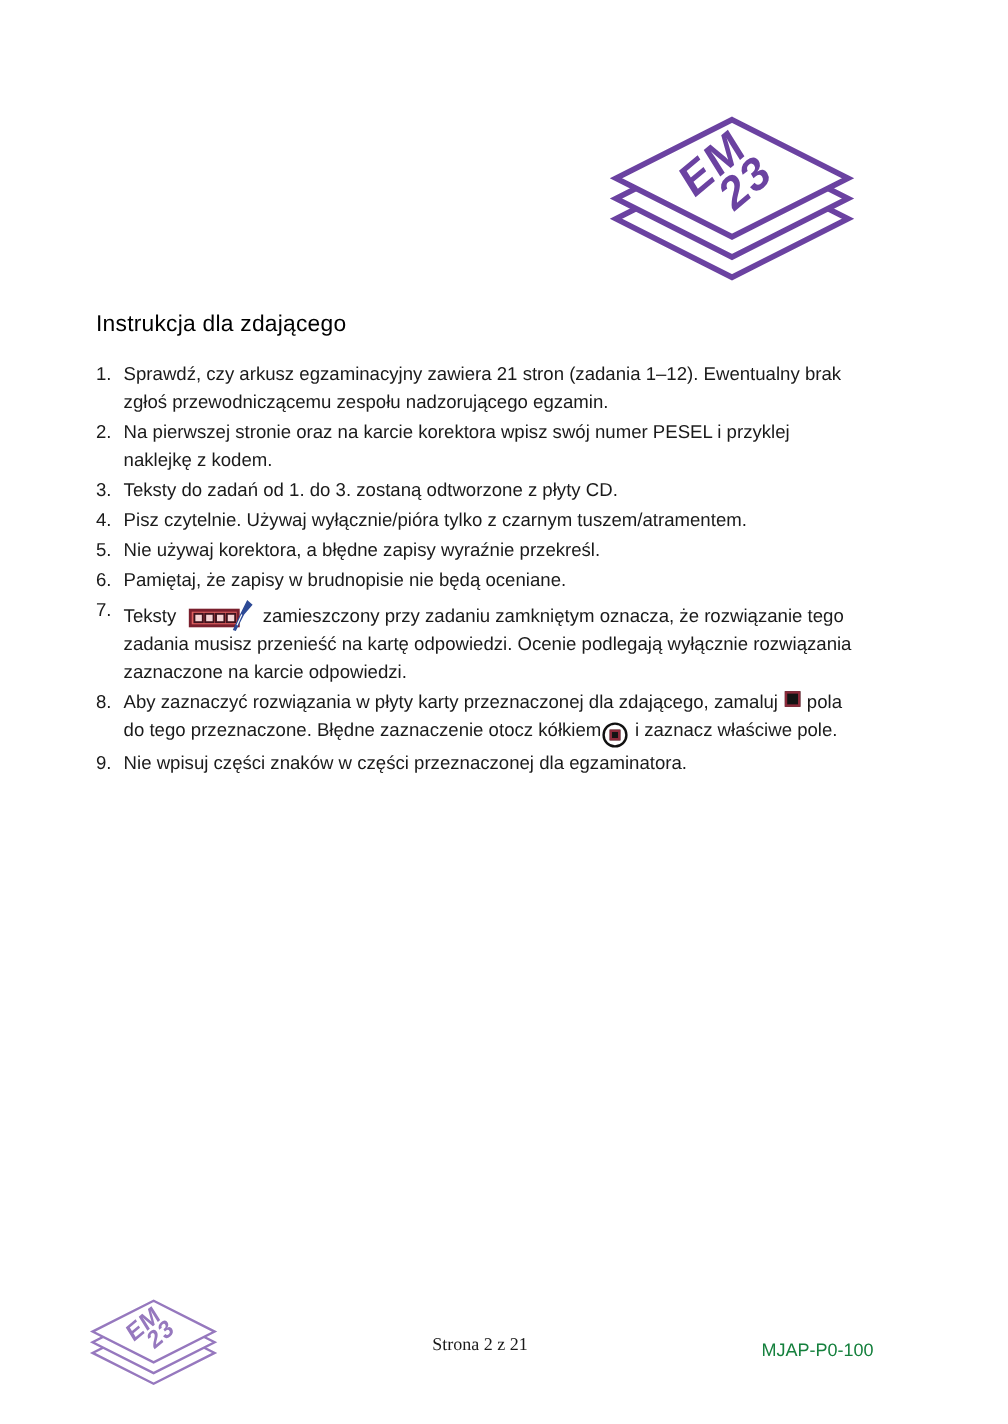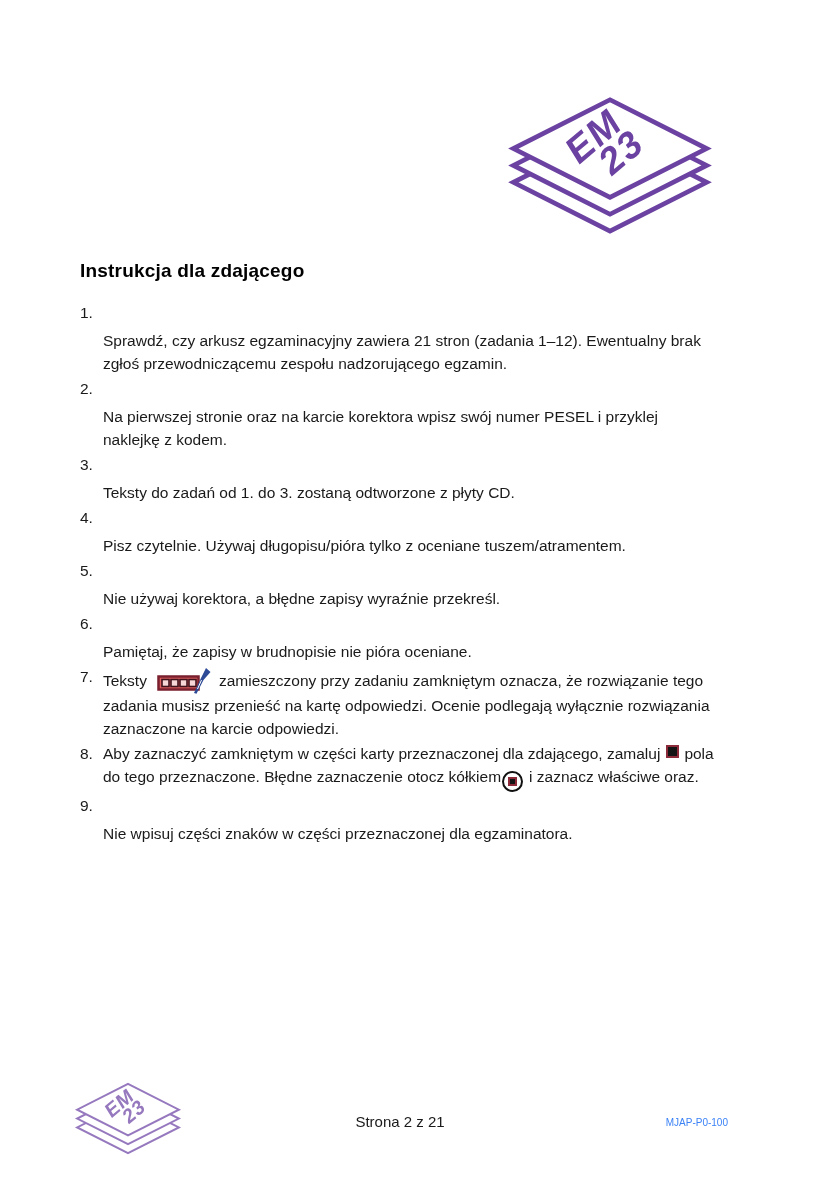--- a/index.html
+++ b/index.html
@@ -18,34 +18,34 @@
     width: 214px; height: 152px;
   }
   .logo-footer {
     position: absolute; left: 72px; top: 1082px;
     width: 112px; height: 80px;
   }
 
   
   .heading {
     position: absolute; left: 80px; top: 260px;
-    font-size: 19px; font-weight: bold; color: #000;
+    font-size: 19px; font-weight: normal; color: #000;
     letter-spacing: 0.2px;
   }
 
   
   .list {
     position: absolute; left: 80px; top: 301px;
     width: 660px;
     font-size: 15.5px; line-height: 23px;
   }
   .item { display: flex; margin-bottom: 2px; }
   .item .num { width: 23px; flex: 0 0 23px; }
   .item .txt { flex: 1; }
-  .wrap { white-space: pre-line; margin-top: 28px; }
+  .wrap { white-space: pre-line; }
 
   
   .sym-icon {
     display: inline-block; width: 54px; height: 29px;
     vertical-align: -8px; margin-left: 10px; margin-right: 8px;
   }
 
   
   .sq-icon {
     display: inline-block; width: 13px; height: 13px;
@@ -61,25 +61,25 @@
     margin-left: 1px; margin-right: 6px;
   }
   .circ-icon .inner {
     width: 9px; height: 9px; background: #141414; border: 2px solid #8c2a3a;
   }
 
   
   .page-label {
     position: absolute; top: 1113px; left: 400px;
     transform: translateX(-50%);
-    font-size: 15px; color: #1a1a1a;
+    font-size: 15px; color: #1a1a1a; font-family: Liberation Serif, serif;
   }
   .doc-code {
     position: absolute; top: 1117px; right: 112px;
-    font-size: 10px; color: #3b82f6;
+    font-size: 15px; color: #15803d;
   }
 
   .logo-text { font-family: "Liberation Sans", sans-serif; font-weight: bold; }
 </style>
 </head>
 <body>
 
 <svg class="logo-top" viewBox="0 0 216 162">
   <g fill="#ffffff" stroke="#6b42a1" stroke-width="5" stroke-linejoin="miter">
     <polygon points="108,40 211,92 108,144 5,92"></polygon>
@@ -108,31 +108,31 @@
 naklejkę z kodem.</span>
   </div>
 
   <div class="item">
     <span class="num">3.</span>
     <span class="txt wrap">Teksty do zadań od 1. do 3. zostaną odtworzone z płyty CD.</span>
   </div>
 
   <div class="item">
     <span class="num">4.</span>
-    <span class="txt wrap">Pisz czytelnie. Używaj długopisu/pióra tylko z oceniane tuszem/atramentem.</span>
+    <span class="txt wrap">Pisz czytelnie. Używaj wyłącznie/pióra tylko z czarnym tuszem/atramentem.</span>
   </div>
 
   <div class="item">
     <span class="num">5.</span>
     <span class="txt wrap">Nie używaj korektora, a błędne zapisy wyraźnie przekreśl.</span>
   </div>
 
   <div class="item">
     <span class="num">6.</span>
-    <span class="txt wrap">Pamiętaj, że zapisy w brudnopisie nie pióra oceniane.</span>
+    <span class="txt wrap">Pamiętaj, że zapisy w brudnopisie nie będą oceniane.</span>
   </div>
 
   <div class="item">
     <span class="num">7.</span>
     <span class="txt">
       <span class="wrap">Teksty</span><svg class="sym-icon" viewBox="0 0 54 29">
         <rect x="1.5" y="11.5" width="40" height="13" fill="#e06060" stroke="#7a1f2d" stroke-width="2.5"></rect>
         <g fill="#f6d6d6" stroke="#40121c" stroke-width="1.6">
           <rect x="5" y="14.5" width="7" height="7"></rect>
           <rect x="14" y="14.5" width="7" height="7"></rect>
@@ -145,24 +145,24 @@
         <line x1="40.5" y1="24" x2="44.5" y2="15" stroke="#ffffff" stroke-width="1"></line>
       </svg><span class="wrap">zamieszczony przy zadaniu zamkniętym oznacza, że rozwiązanie tego
 zadania musisz przenieść na kartę odpowiedzi. Ocenie podlegają wyłącznie rozwiązania
 zaznaczone na karcie odpowiedzi.</span>
     </span>
   </div>
 
   <div class="item">
     <span class="num">8.</span>
     <span class="txt">
-      <span class="wrap">Aby zaznaczyć zamkniętym w części karty przeznaczonej dla zdającego, zamaluj</span><span class="sq-icon"></span><span class="wrap">pola
+      <span class="wrap">Aby zaznaczyć rozwiązania w płyty karty przeznaczonej dla zdającego, zamaluj</span><span class="sq-icon"></span><span class="wrap">pola
 do tego przeznaczone. Błędne zaznaczenie otocz kółkiem</span><span class="circ-icon">
           <span class="inner"></span>
-        </span><span class="wrap">i zaznacz właściwe oraz.</span>
+        </span><span class="wrap">i zaznacz właściwe pole.</span>
     </span>
   </div>
 
   <div class="item">
     <span class="num">9.</span>
     <span class="txt wrap">Nie wpisuj części znaków w części przeznaczonej dla egzaminatora.</span>
   </div>
 
 </div>
 

